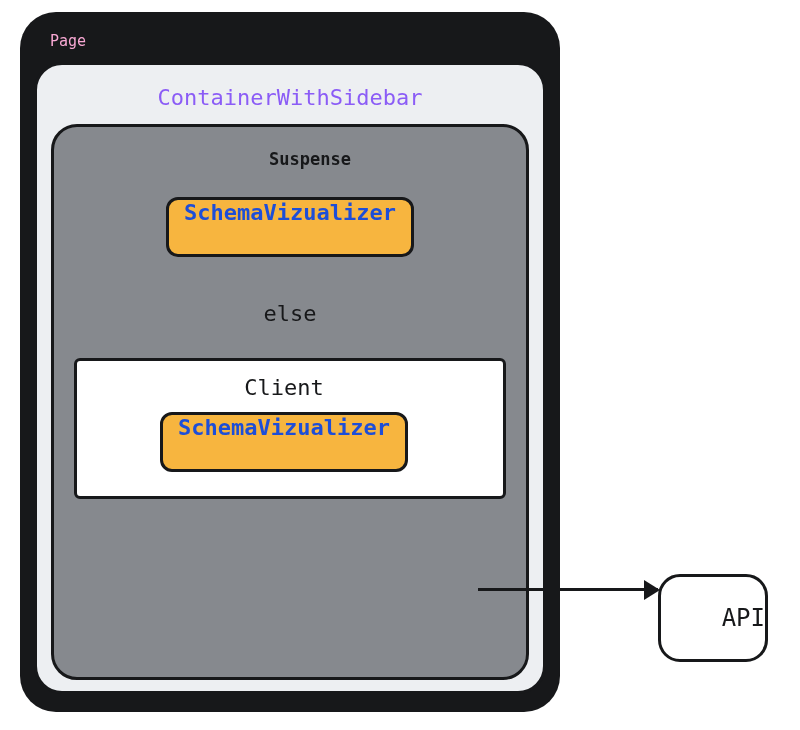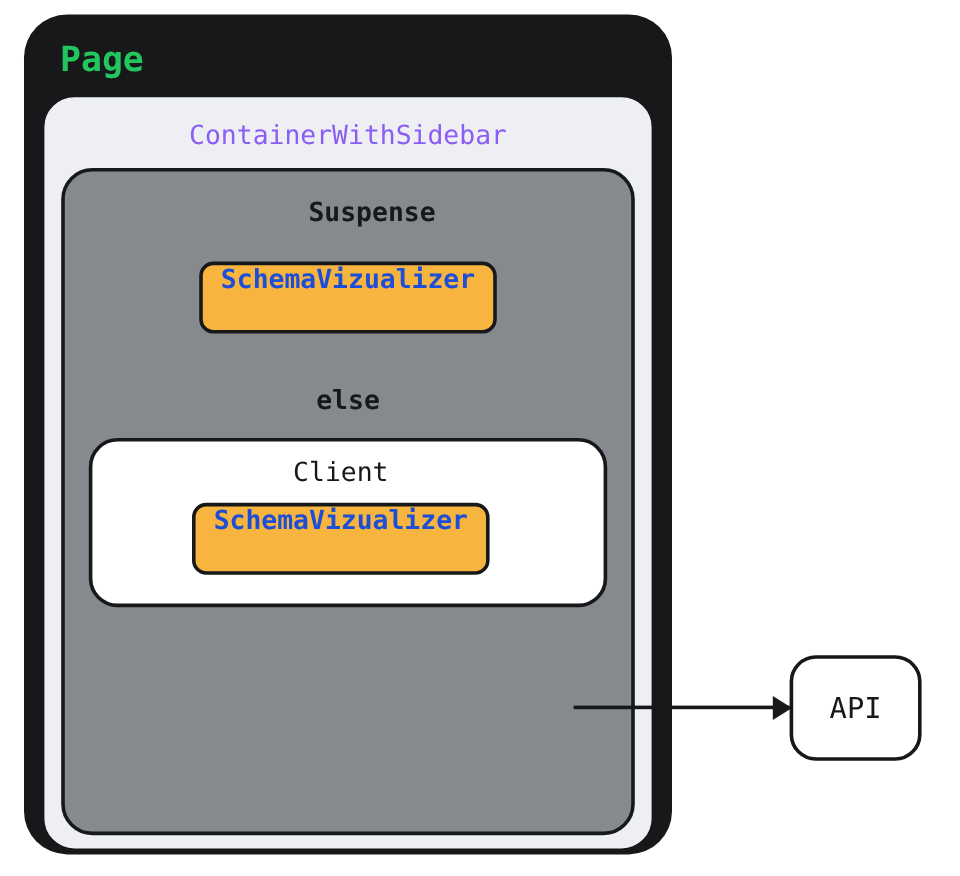--- a/index.html
+++ b/index.html
@@ -14,23 +14,23 @@
       position: absolute;
       left: 20px;
       top: 12px;
       width: 540px;
       height: 700px;
       background: #17181a;
       border-radius: 36px;
       padding: 14px 14px 20px 14px;
     }
     .page-title {
-      color: #22c55e;
-      font-weight: 700;
-      font-size: 29px;
+      color: #f9a8d4;
+      font-weight: 400;
+      font-size: 15px;
       padding: 6px 16px 12px 16px;
     }
     .container-box {
       background: #edeff2;
       border: 3px solid #17181a;
       border-radius: 28px;
       height: 632px;
       padding: 14px 14px 18px 14px;
       text-align: center;
     }
@@ -43,64 +43,64 @@
     .suspense-box {
       background: #86898e;
       border: 3px solid #17181a;
       border-radius: 26px;
       padding: 18px 20px 24px 20px;
       height: 556px;
       display: flex;
       flex-direction: column;
       align-items: center;
     }
-    .sus-line1 { color:#17181a;font-weight:700;font-size:22px;margin-top:4px;margin-left:40px;}
+    .sus-line1 { color:#17181a;font-weight:700;font-size:17px;margin-top:4px;margin-left:40px;}
     .sus-line2 { color:#17181a;font-weight:700;font-size:22px;margin-top:12px;}
     .schema-btn {
       background: #f7b53f;
       border: 3px solid #17181a;
       border-radius: 12px;
       width: 248px;
       height: 60px;
       display: flex;
       align-items: flex-start;
       justify-content: center;
       font-weight: 600;
       font-size: 22px;
       color: #1d4ed8;
       margin-top: 28px;
     }
     .else-label {
-      color:#17181a;font-weight:700;font-size:22px;margin-top:44px;
+      color:#17181a;font-weight:400;font-size:22px;margin-top:44px;
     }
     .client-box {
       background: #ffffff;
       border: 3px solid #17181a;
-      border-radius: 24px;
+      border-radius: 6px;
       width: 100%;
-      margin-top: 18px;
+      margin-top: 32px;
       padding: 14px 20px 24px 8px;
       display: flex;
       flex-direction: column;
       align-items: center;
     }
     .client-title { font-size:22px;font-weight:500;color:#17181a;padding-bottom:6px;}
     .client-box .schema-btn { margin-top: 6px; }
     .api-box {
       position: absolute;
       left: 658px;
-      top: 546px;
+      top: 574px;
       width: 110px;
       height: 88px;
       background: #ffffff;
       border: 3px solid #17181a;
       border-radius: 22px;
       display: flex;
       align-items: center;
-      justify-content: center;
+      justify-content: flex-end;
       font-size: 24px;
       font-weight: 500;
       color: #17181a;
     }
     .arrow {
       position: absolute;
       left: 478px;
       top: 588px;
       width: 180px;
       height: 3px;

